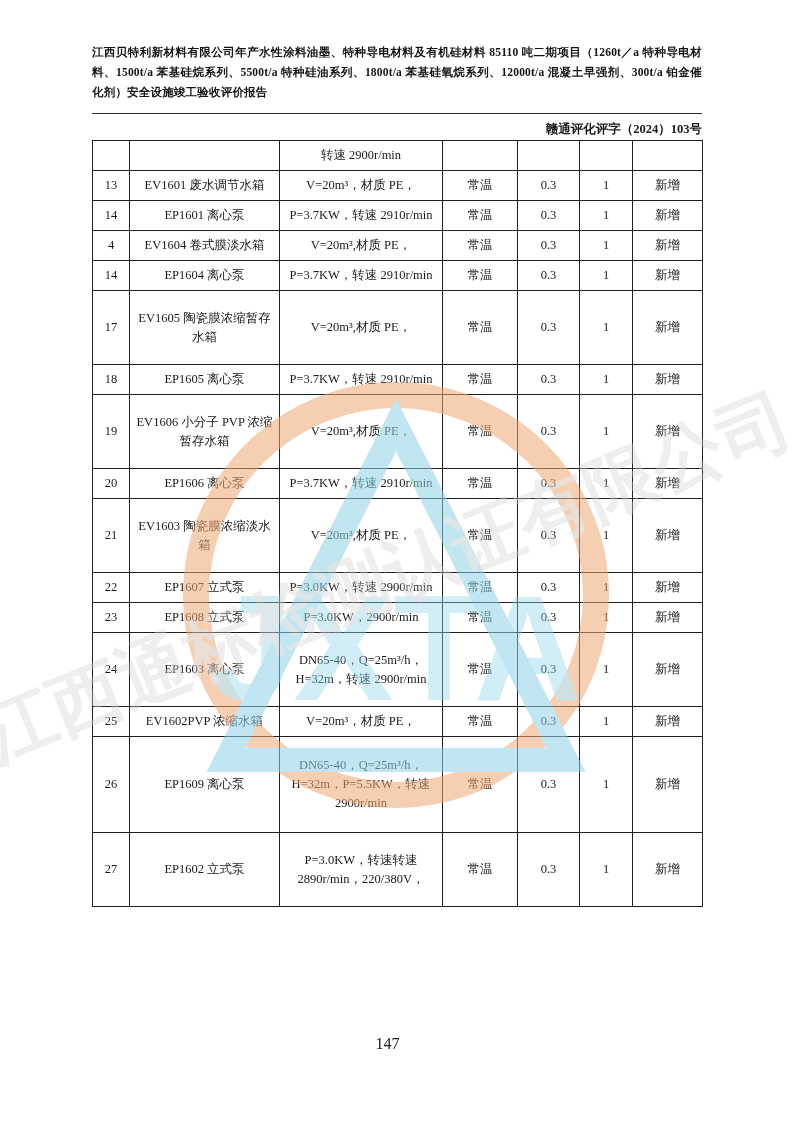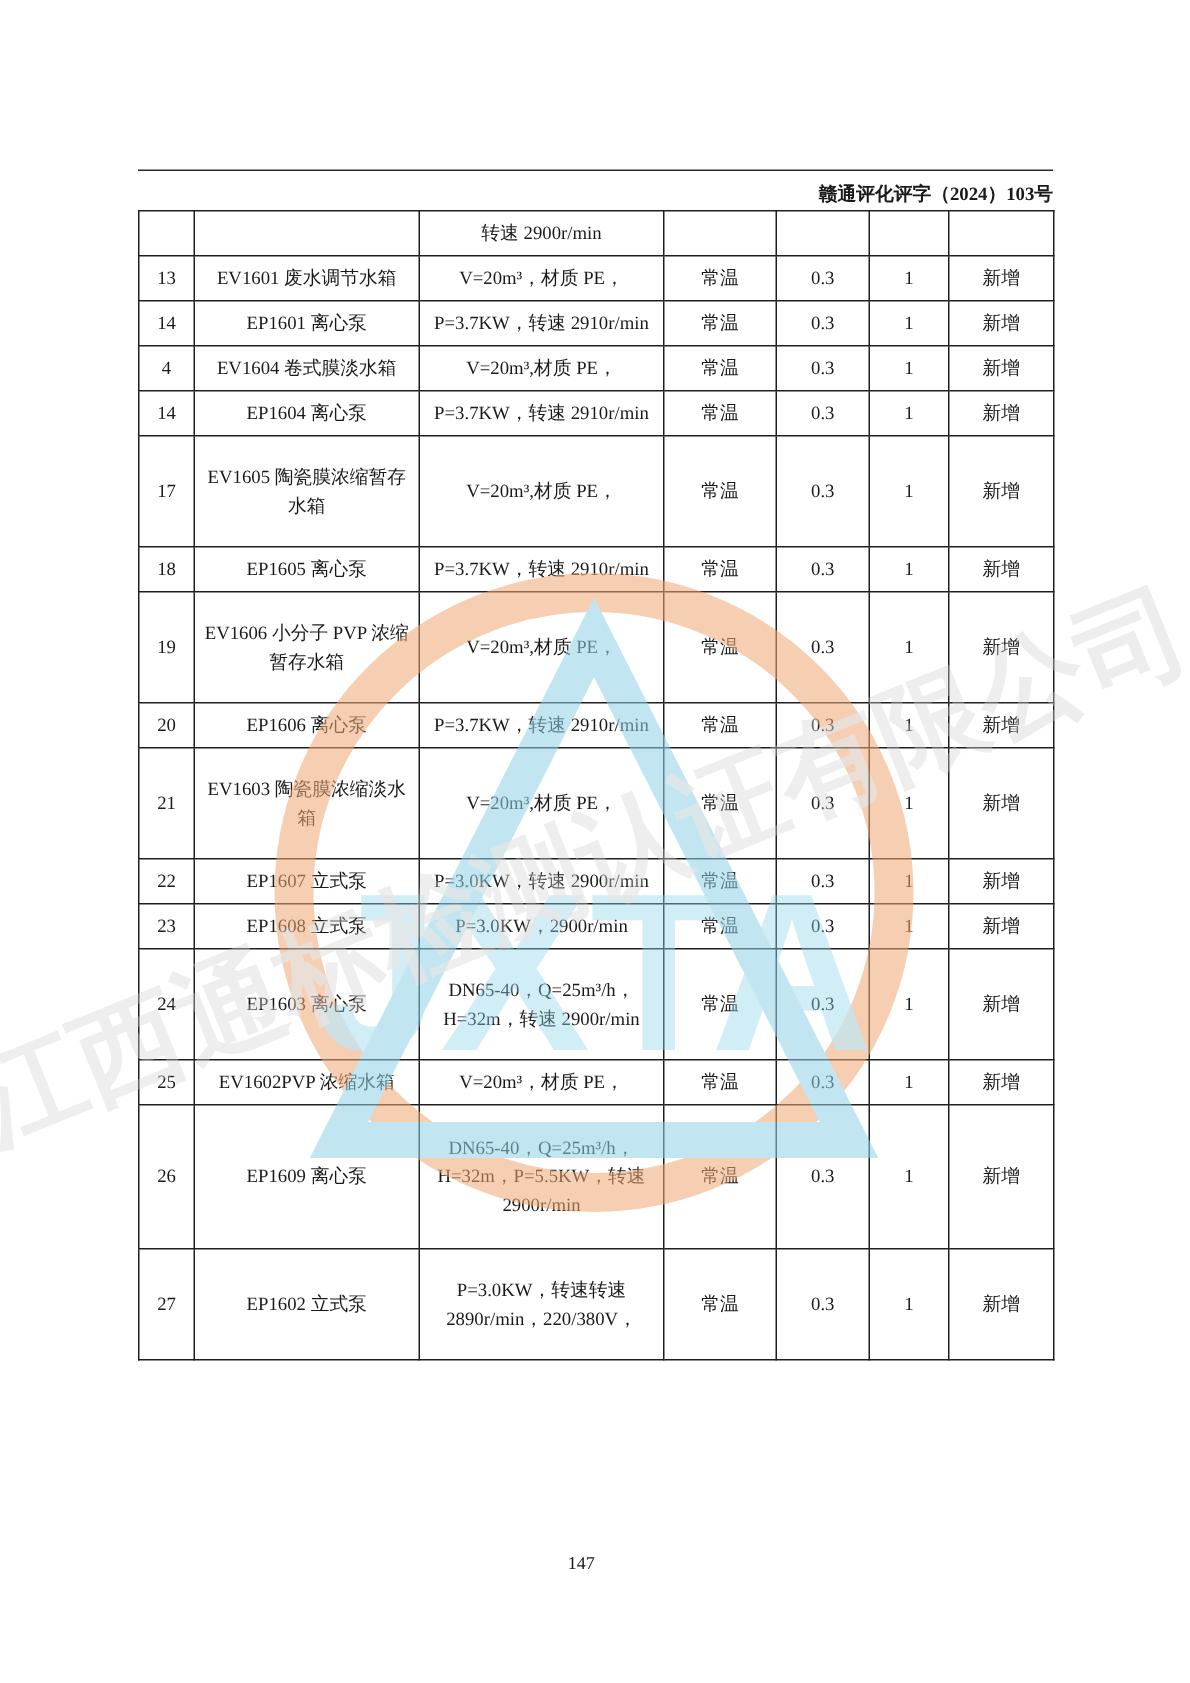--- a/index.html
+++ b/index.html
@@ -82,29 +82,32 @@
 
   .cell-name { font-size: 12.5px; }
   .cell-spec { font-size: 12.5px; }
 
   .pagenum {
     position: absolute;
     left: 0;
     top: 1035px;
     width: 775px;
     text-align: center;
-    font-size: 12px;
+    font-size: 16px;
     font-family: "Liberation Serif", serif;
   }
 </style>
 </head>
 <body>
 
 <div class="page">
 
+  <div class="header">
+    <div class="header-title">江西贝特利新材料有限公司年产水性涂料油墨、特种导电材料及有机硅材料 85110 吨二期项目（1260t／a 特种导电材料、1500t/a 苯基硅烷系列、5500t/a 特种硅油系列、1800t/a 苯基硅氧烷系列、12000t/a 混凝土早强剂、300t/a 铂金催化剂）安全设施竣工验收评价报告</div>
+  </div>
   <div style="position:absolute; right:91px; top:93px; font-size:12.5px; font-weight:bold; font-family:'Liberation Serif', serif;margin-top:28px;">赣通评化评字（2024）103号</div>
   <div class="header-rule"></div>
 
   <svg class="watermark" viewBox="0 0 793 1122">
     <g opacity="0.55">
       <circle cx="396" cy="595" r="200" fill="none" stroke="#f0a875" stroke-width="26"></circle>
       <path d="M396 425 L566 760 L226 760 Z" fill="none" stroke="#8fd3e8" stroke-width="24"></path>
       <text x="396" y="700" font-family="'Liberation Sans', sans-serif" font-size="150" font-weight="bold" fill="#8fd3e8" text-anchor="middle" opacity="0.75">JXTA</text>
       <text x="396" y="600" font-family="'Liberation Serif', serif" font-size="72" font-weight="bold" fill="#d2d2d2" text-anchor="middle" opacity="0.7" transform="rotate(-22 396 600)">江西通标检测认证有限公司</text>
     </g>

